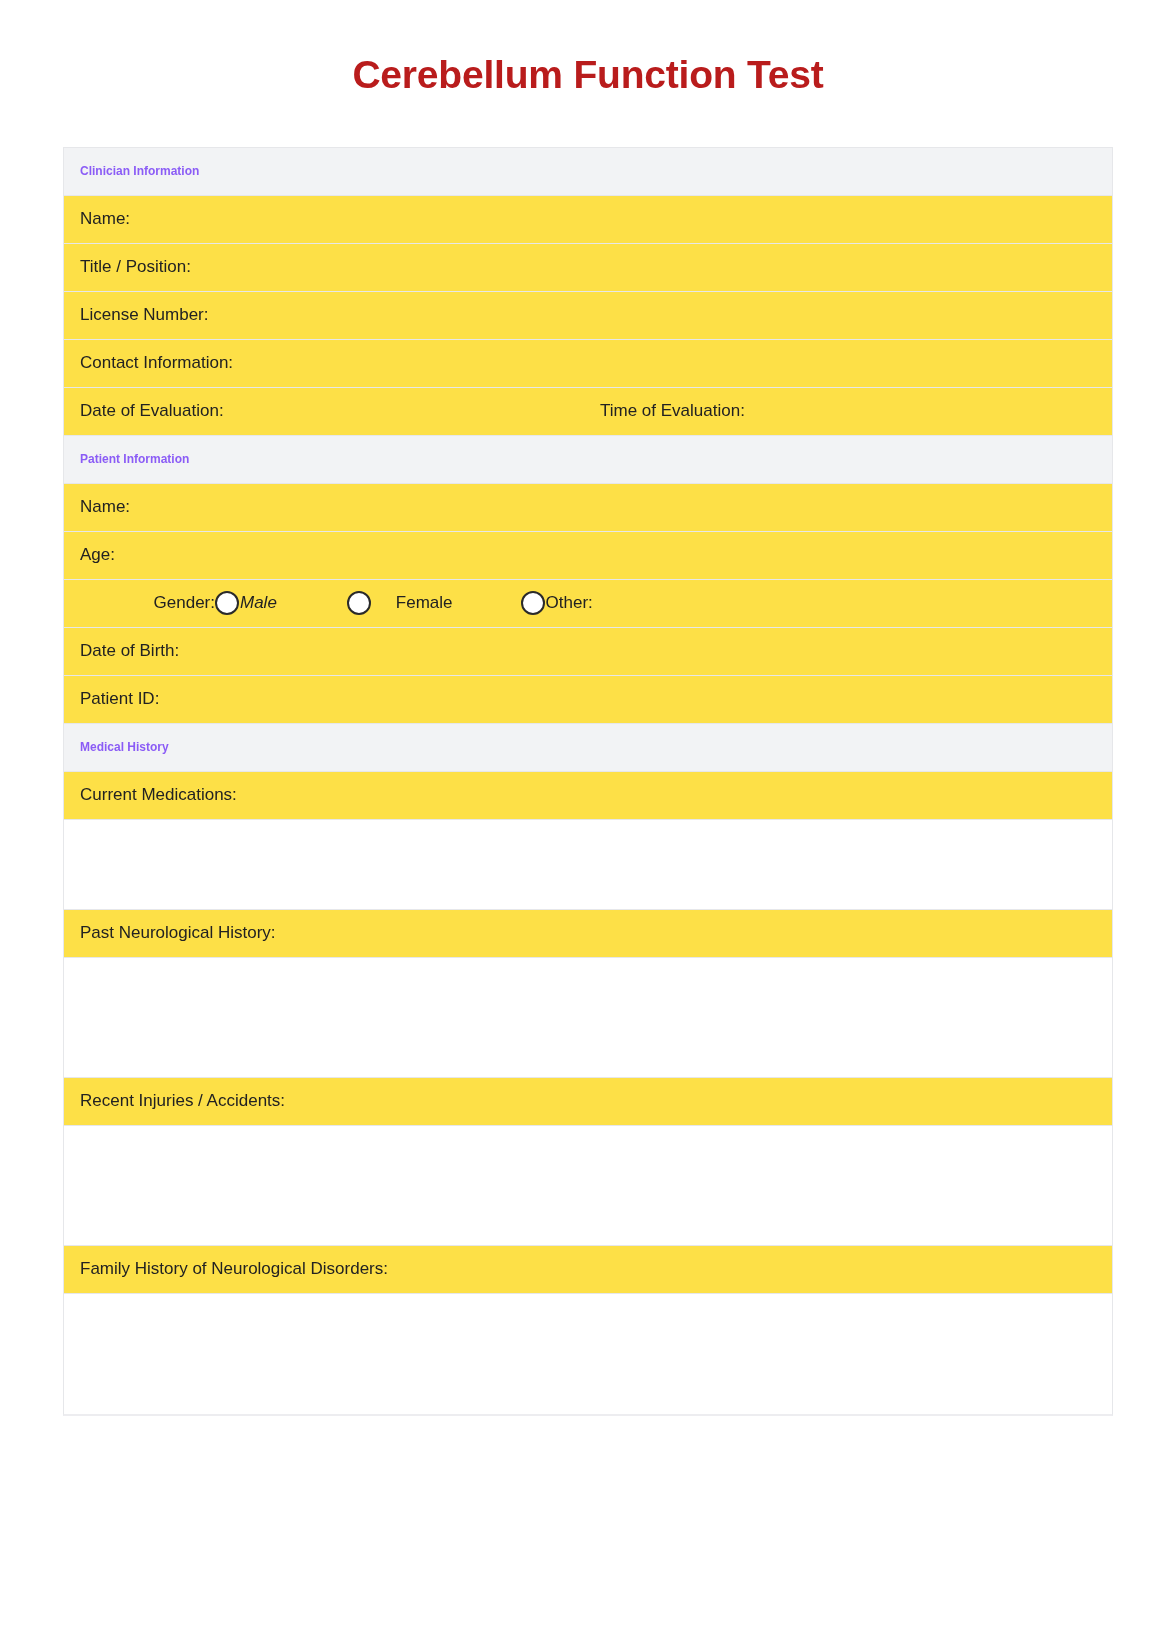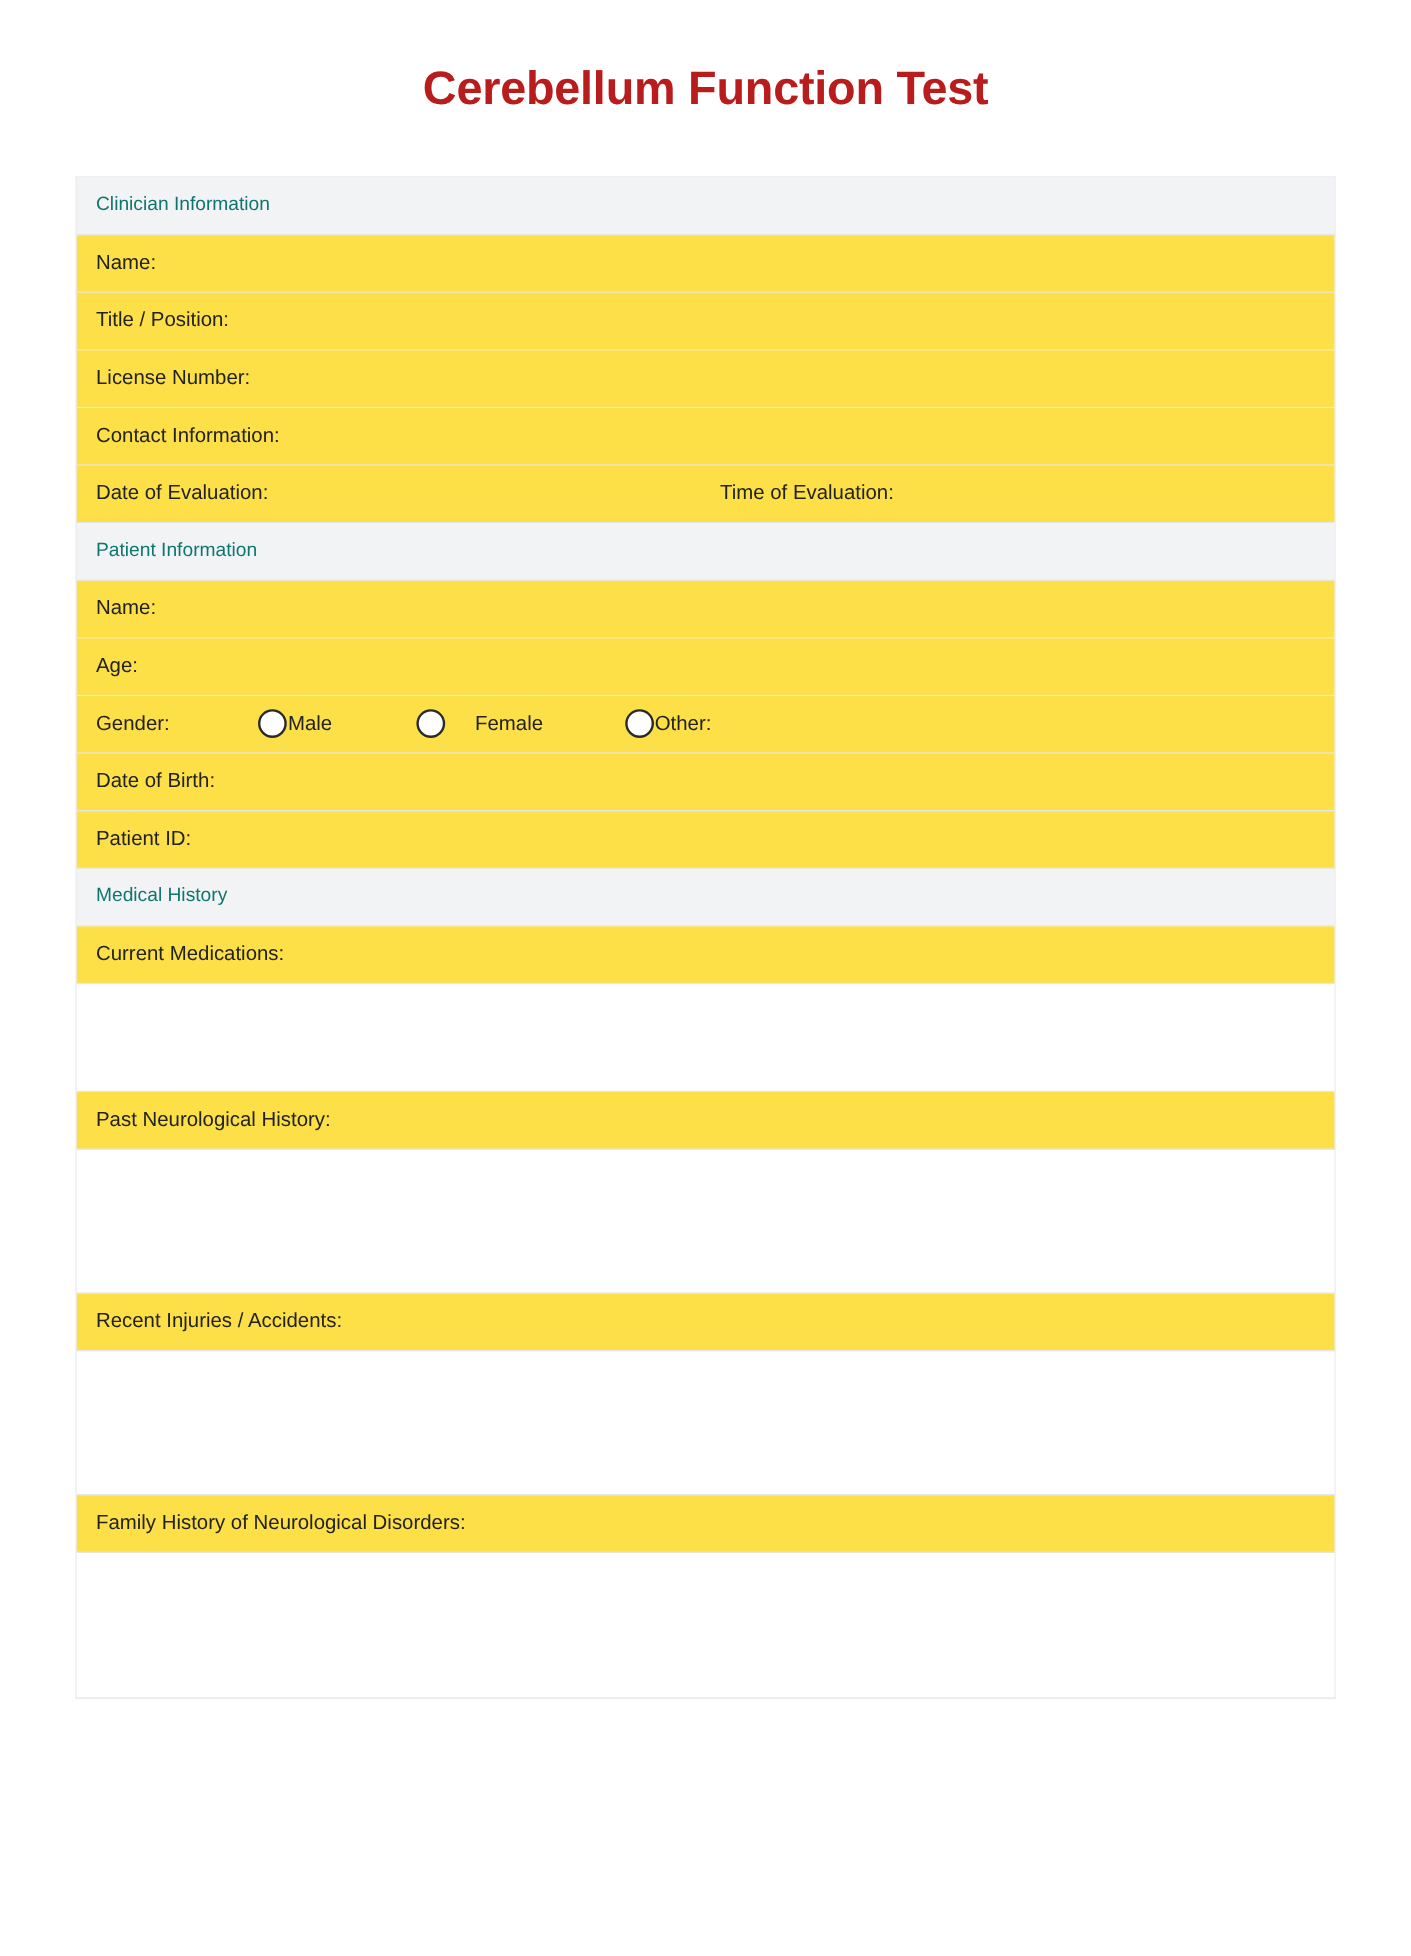--- a/index.html
+++ b/index.html
@@ -50,23 +50,23 @@
     align-items: center;
     position: relative;
   }
   .row:last-child {
     border-bottom: none;
   }
 
   .section-header {
     background: #f2f3f5;
     height: 48px;
-    font-size: 16px;
-    font-weight: normal;
-    color: #0f766e;
+    font-size: 12px;
+    font-weight: bold;
+    color: #8b5cf6;
   }
 
   .field-row {
     background: #fde047;
     height: 48px;
     font-size: 17px;
     font-weight: normal;
     color: #222222;
   }
 
@@ -75,36 +75,37 @@
   }
 
   .split-row .secondary-label {
     position: absolute;
     left: 536px;
     white-space: nowrap;
   }
 
   .gender-row {
     height: 48px;
+    text-align: right;
   }
   .gender-row .field-label {
     width: 135px;
     flex: 0 0 auto;
   }
   .radio-group {
     display: flex;
     align-items: center;
     flex: 0 0 auto;
   }
   .radio-option {
     display: flex;
     align-items: center;
     white-space: nowrap;
   }
-  .radio-option.opt-male { margin-left: 0px; }
+  .radio-option.opt-male { margin-left: 0px; font-style: italic; }
   .radio-option.opt-female { margin-left: 70px; gap: 24px; }
   .radio-option.opt-other { margin-left: 68px; }
 
   .radio-circle {
     width: 24px;
     height: 24px;
     border: 2.5px solid #2a2a2a;
     border-radius: 50%;
     background: #ffffff;
     box-sizing: border-box;

